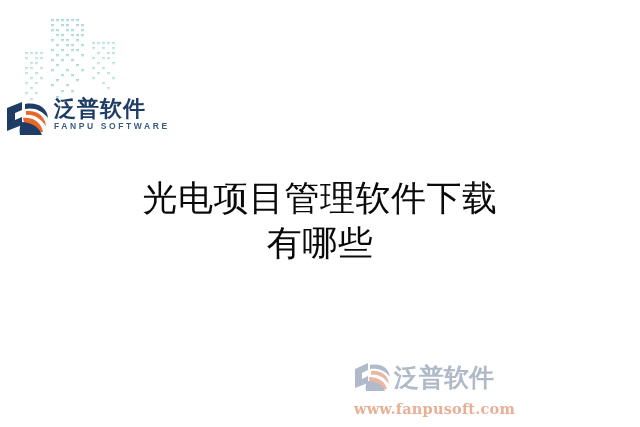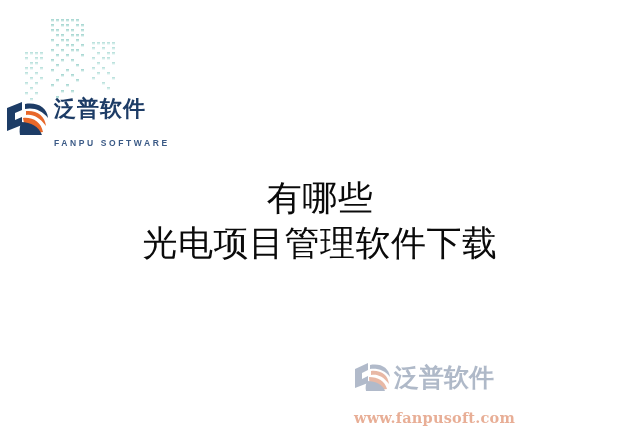--- a/index.html
+++ b/index.html
@@ -75,21 +75,21 @@
     letter-spacing: 1px;
     color: #1d3c66;
     white-space: nowrap;
   }
   .brand-en {
     font-family: "Liberation Sans", sans-serif;
     font-size: 8.5px;
     font-weight: 600;
     letter-spacing: 2.6px;
     color: #3b5a86;
-    margin-top: 18px;
+    margin-top: 1px;
     white-space: nowrap;
   }
 
   
   .headline {
     position: absolute;
     left: 0;
     top: 176px;
     width: 640px;
     text-align: center;
@@ -129,21 +129,21 @@
     color: #7b8ba5;
     margin-left: 2px;
     white-space: nowrap;
   }
   .wm-url {
     font-family: "DejaVu Serif", "Liberation Serif", serif;
     font-size: 14.5px;
     font-weight: 700;
     letter-spacing: 0.2px;
     color: #d97a52;
-    margin-top: 14px;
+    margin-top: 5px;
     white-space: nowrap;
   }
 </style>
 </head>
 <body>
 
 <div id="slide">
 
   <div class="mosaic">
     <svg viewBox="0 0 112 96" width="112" height="96" aria-hidden="true">
@@ -277,22 +277,22 @@
         <path d="M15 24 C25 24 33 29 36 37 L14 37 C13 32 14 28 15 24 Z" fill="#1d3c66"></path>
       </svg>
     </span>
     <span class="brand-words">
       <span class="brand-cn">泛普软件</span>
       <span class="brand-en">FANPU SOFTWARE</span>
     </span>
   </div>
 
   <div class="headline">
+    <span class="headline-line">光电项目管理软件下载</span>
     <span class="headline-line">有哪些</span>
-    <span class="headline-line">光电项目管理软件下载</span>
   </div>
 
   <div class="watermark">
     <div class="wm-row">
       <span class="wm-mark">
         <svg viewBox="0 0 38 34" width="38" height="34" aria-hidden="true">
           <path d="M1 9 L14 3 L14 10 L8 13 L8 19 L14 16 L14 23 L1 28 Z" fill="#7e8da8"></path>
           <path d="M16 5 C27 3 35 8 36 17 C31 10 23 8 16 9 Z" fill="#7e8da8"></path>
           <path d="M17 11 C27 10 34 15 35 24 C29 16 23 14 17 15 Z" fill="#d98a6a"></path>
           <path d="M15 17 C24 17 31 21 33 29 L17 31 C16 25 15 21 15 17 Z" fill="#d98a6a"></path>

